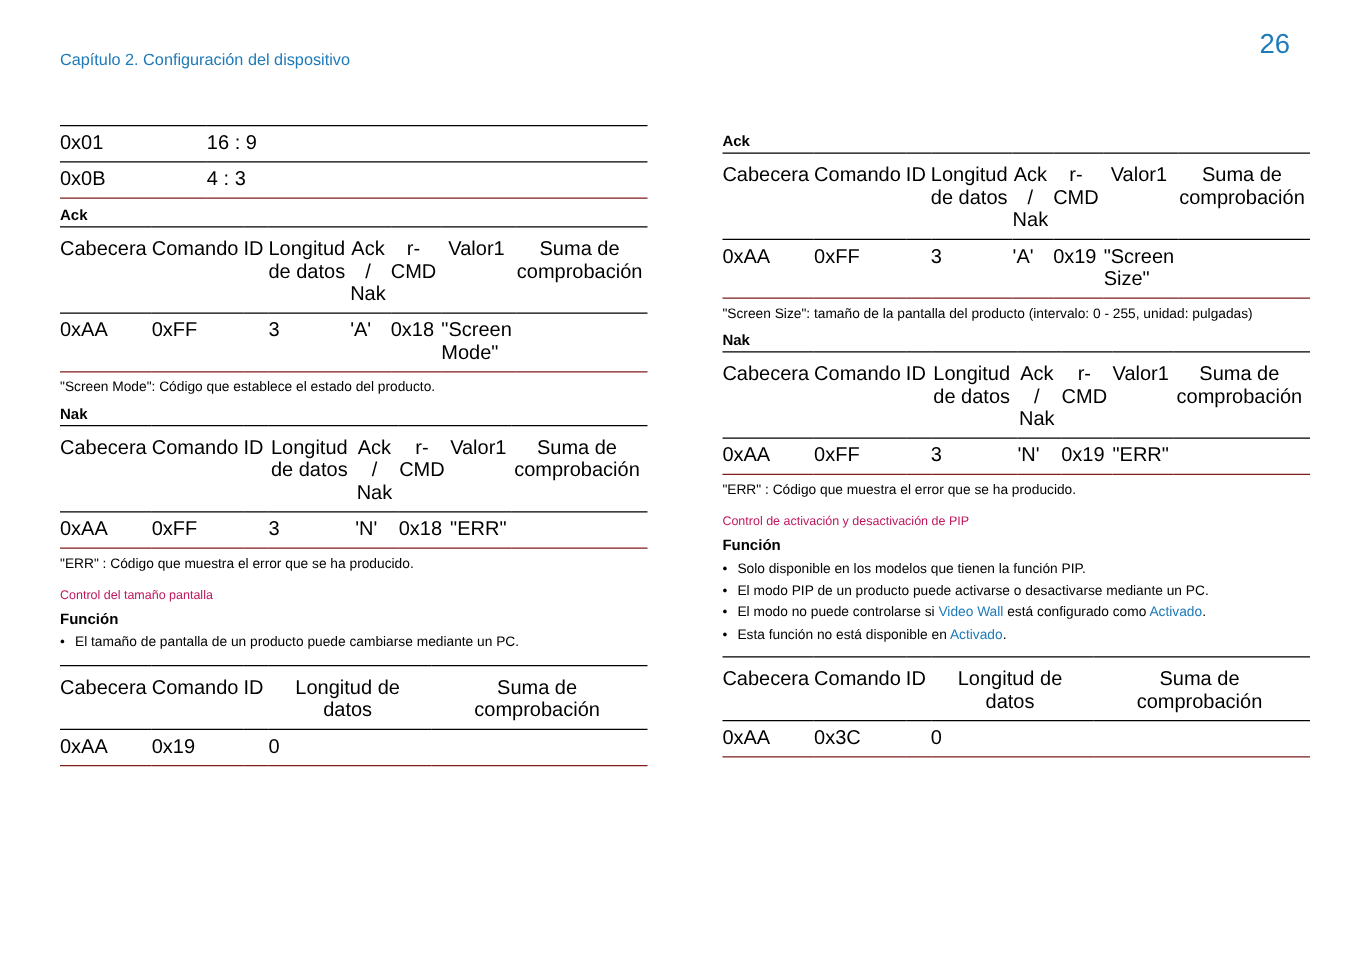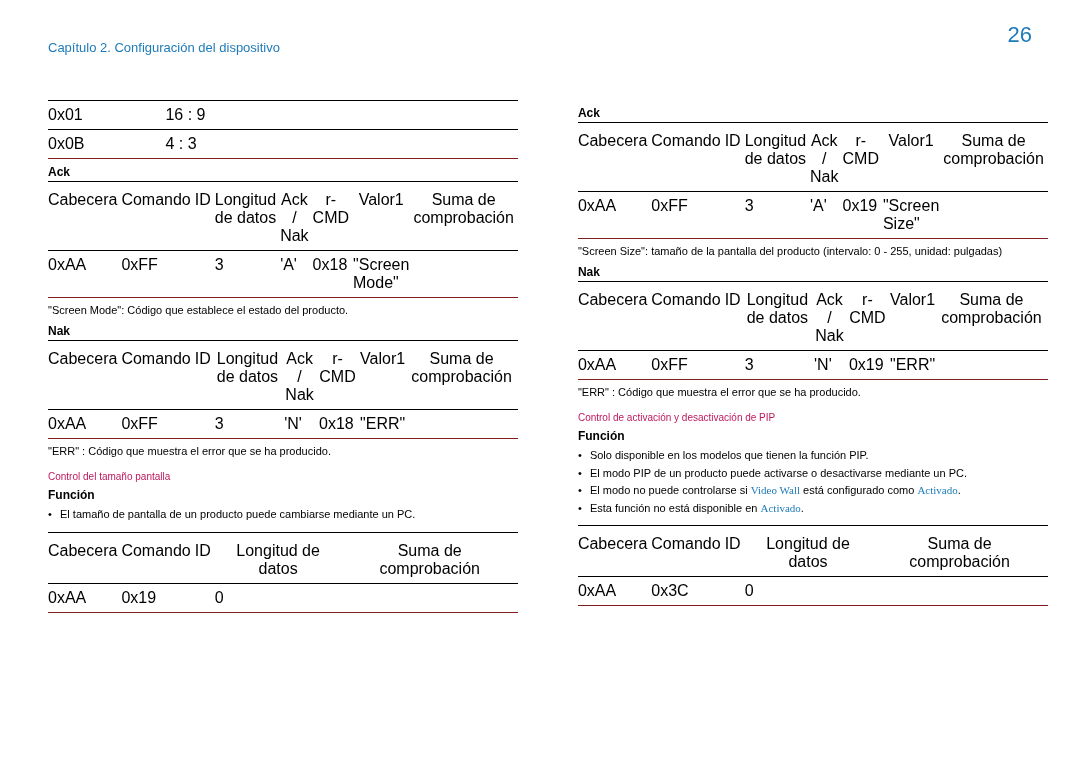--- a/index.html
+++ b/index.html
@@ -95,21 +95,21 @@
     padding-left: 12px;
     position: relative;
     line-height: 1.6;
   }
   ul li::before {
     content: "•";
     position: absolute;
     left: 0;
     color: #000;
   }
-  .blue-inline { color: #1e7ab8; font-family: Liberation Serif, serif; }
+  .blue-inline { color: #1e7ab8; }
 </style>
 </head>
 <body>
 
 <div class="page-number">26</div>
 <div class="chapter-header">Capítulo 2. Configuración del dispositivo</div>
 
 <div class="columns">
 
   <div class="col">

